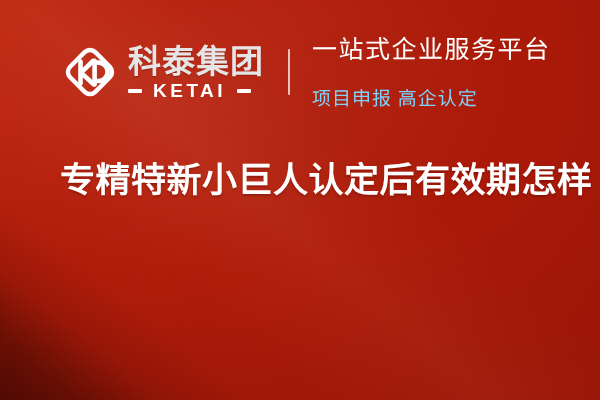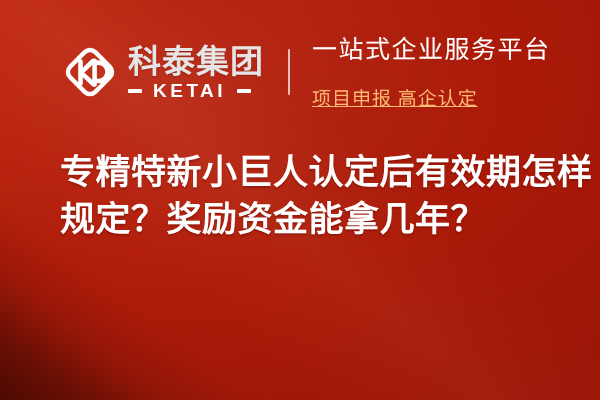--- a/index.html
+++ b/index.html
@@ -159,33 +159,32 @@
     line-height: 30px;
     color: #ffffff;
     font-weight: 400;
     letter-spacing: 1.5px;
     white-space: nowrap;
   }
   .tagline-sub {
     margin-top: 3px;
     font-size: 19px;
     line-height: 24px;
-    color: #fdba74;
+    color: #7dd3fc;
     font-weight: 400;
     letter-spacing: 1px;
     white-space: nowrap;
     font-family: "Liberation Serif", "DejaVu Serif", serif;
-    text-decoration: underline;
   }
 
   
   .headline {
     position: absolute;
     left: 60px;
-    top: 148px;
+    top: 156px;
     width: 500px;
   }
   .headline-line {
     font-size: 35px;
     line-height: 47px;
     font-weight: 700;
     color: #ffffff;
     letter-spacing: 0.5px;
     white-space: nowrap;
     text-shadow: 0 2px 2px rgba(80,8,2,0.30);
@@ -230,16 +229,15 @@
 
     <div class="tagline">
       <div class="tagline-main">一站式企业服务平台</div>
       <div class="tagline-sub">项目申报 高企认定</div>
     </div>
 
   </div>
 
   <div class="headline">
     <div class="headline-line">专精特新小巨人认定后有效期怎样</div>
-    <div class="headline-line">规定？奖励资金能拿几年？</div>
   </div>
 
 </div>
 
 </body></html>

